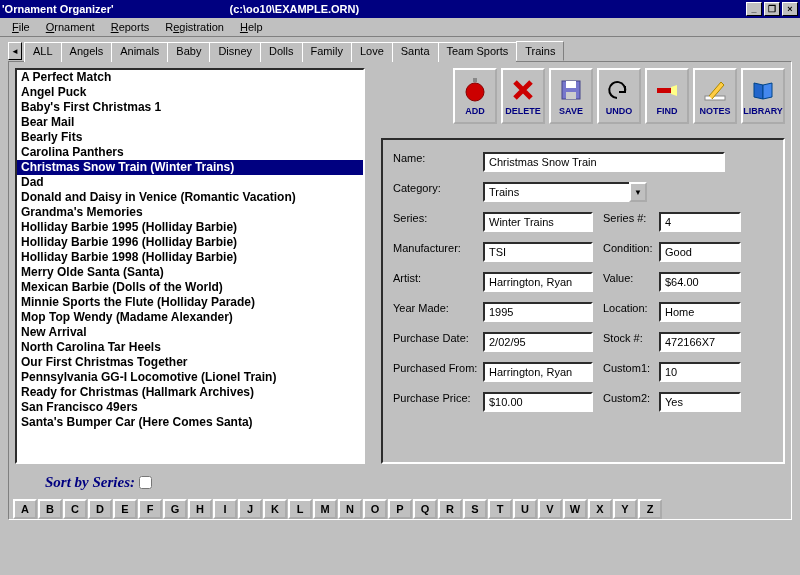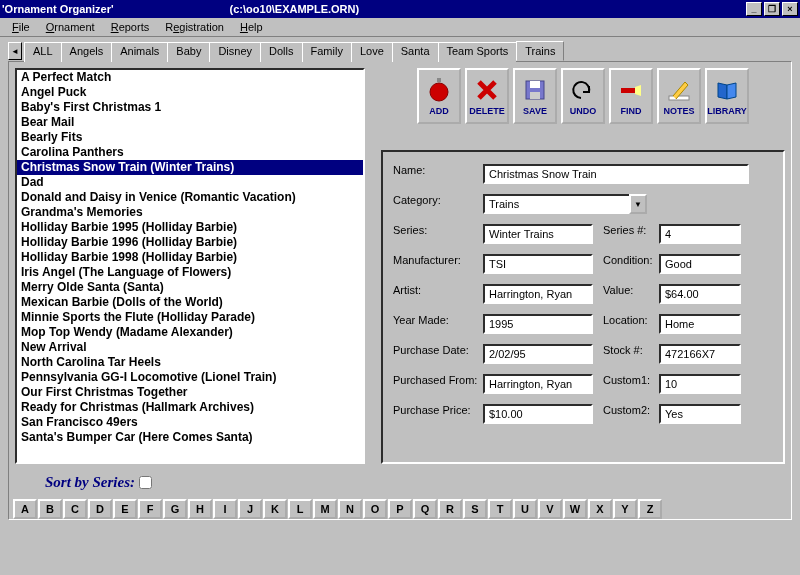--- a/index.html
+++ b/index.html
@@ -16,30 +16,30 @@
 .tabs { display: flex; height: 20px; position: relative; }
 .tab { background: #c0c0c0; border: 1px solid #fff; border-right-color: #808080; border-bottom: none; padding: 2px 8px; font-size: 11px; margin-right: -1px; cursor: default; position: relative; top: 1px; }
 .tab.active { background: #c0c0c0; border-bottom: 1px solid #c0c0c0; z-index: 2; top: 0px; padding-top: 3px; }
 .tab-scroll { width: 14px; height: 18px; background: #c0c0c0; border: 1px solid #fff; border-right-color: #000; border-bottom-color: #000; display: flex; align-items: center; justify-content: center; font-size: 8px; margin-right: 2px; position: relative; top: 1px; }
 .panel { border: 1px solid #fff; border-top-color: #808080; border-left-color: #808080; background: #c0c0c0; min-height: 200px; }
 .main-area { display: flex; gap: 16px; padding: 6px; }
 .listbox { width: 350px; height: 396px; background: #fff; border: 2px inset #fff; border-top-color: #808080; border-left-color: #808080; overflow: hidden; }
 .listbox .item { padding: 0 4px; font-weight: bold; font-size: 12px; line-height: 15px; cursor: default; white-space: nowrap; }
 .listbox .item.selected { background: #000080; color: #fff; }
 .right-pane { flex: 1; display: flex; flex-direction: column; }
-.toolbar { display: flex; gap: 4px; margin-bottom: 26px; justify-content: center; }
+.toolbar { display: flex; gap: 4px; margin-bottom: 14px; justify-content: flex-end; }
 .tbtn { width: 44px; height: 56px; background: #c0c0c0; border: 2px outset #fff; display: flex; flex-direction: column; align-items: center; justify-content: center; cursor: default; }
 .tbtn .ico { width: 28px; height: 28px; display: flex; align-items: center; justify-content: center; font-size: 18px; }
 .tbtn .lbl { font-size: 9px; font-weight: bold; color: #000080; margin-top: 2px; }
 .form-panel { border: 2px inset #fff; border-top-color: #808080; border-left-color: #808080; padding: 12px 10px; flex: 1; }
 .form-row { display: flex; align-items: flex-start; margin-bottom: 8px; height: 22px; }
 .form-row label { width: 90px; font-size: 11px; color: #000; }
 .form-row .lbl2 { width: 56px; font-size: 11px; margin-left: 10px; }
 .finput { background: #fff; border: 2px inset #fff; border-top-color: #808080; border-left-color: #808080; height: 20px; padding: 1px 4px; font-size: 11px; font-family: inherit; }
-.finput.wide { width: 266px; }
+.finput.wide { width: 242px; }
 .finput.med { width: 110px; }
 .finput.sm { width: 82px; }
 .combo { display: flex; }
 .combo .finput { width: 146px; border-right: none; }
 .combo .cbtn { width: 18px; height: 20px; background: #c0c0c0; border: 2px outset #fff; display: flex; align-items: center; justify-content: center; font-size: 8px; }
 .sort-row { text-align: center; padding: 4px 0; font-family: "Times New Roman", serif; font-size: 15px; font-weight: bold; color: #000080; font-style: italic; margin-left: 36px; display: flex; align-items: center; }
 .sort-row input { margin-left: 4px; width: 13px; height: 13px; }
 .alpha-row { display: flex; gap: 1px; padding: 4px 0 0 4px; }
 .abtn { width: 24px; height: 20px; background: #c0c0c0; border: 2px outset #fff; font-size: 11px; font-weight: bold; display: flex; align-items: center; justify-content: center; cursor: default; }
 svg { display: block; }
@@ -91,29 +91,28 @@
           <div class="item">Bear Mail</div>
           <div class="item">Bearly Fits</div>
           <div class="item">Carolina Panthers</div>
           <div class="item selected">Christmas Snow Train (Winter Trains)</div>
           <div class="item">Dad</div>
           <div class="item">Donald and Daisy in Venice (Romantic Vacation)</div>
           <div class="item">Grandma's Memories</div>
           <div class="item">Holliday Barbie 1995 (Holliday Barbie)</div>
           <div class="item">Holliday Barbie 1996 (Holliday Barbie)</div>
           <div class="item">Holliday Barbie 1998 (Holliday Barbie)</div>
-          <div class="item">Iris Angel (The Language of Flowers)</div>
           <div class="item">Merry Olde Santa (Santa)</div>
           <div class="item">Mexican Barbie (Dolls of the World)</div>
           <div class="item">Minnie Sports the Flute (Holliday Parade)</div>
           <div class="item">Mop Top Wendy (Madame Alexander)</div>
           <div class="item">New Arrival</div>
           <div class="item">North Carolina Tar Heels</div>
+          <div class="item">Our First Christmas Together</div>
           <div class="item">Pennsylvania GG-I Locomotive (Lionel Train)</div>
-          <div class="item">Our First Christmas Together</div>
           <div class="item">Ready for Christmas (Hallmark Archives)</div>
           <div class="item">San Francisco 49ers</div>
           <div class="item">Santa's Bumper Car (Here Comes Santa)</div>
         </div>
       <div class="right-pane">
         <div class="toolbar" id="toolbar">
             <div class="tbtn">
               <div class="ico">
                 <svg width="24" height="24">
                   <rect x="10" y="0" width="4" height="4" fill="#888"></rect>

